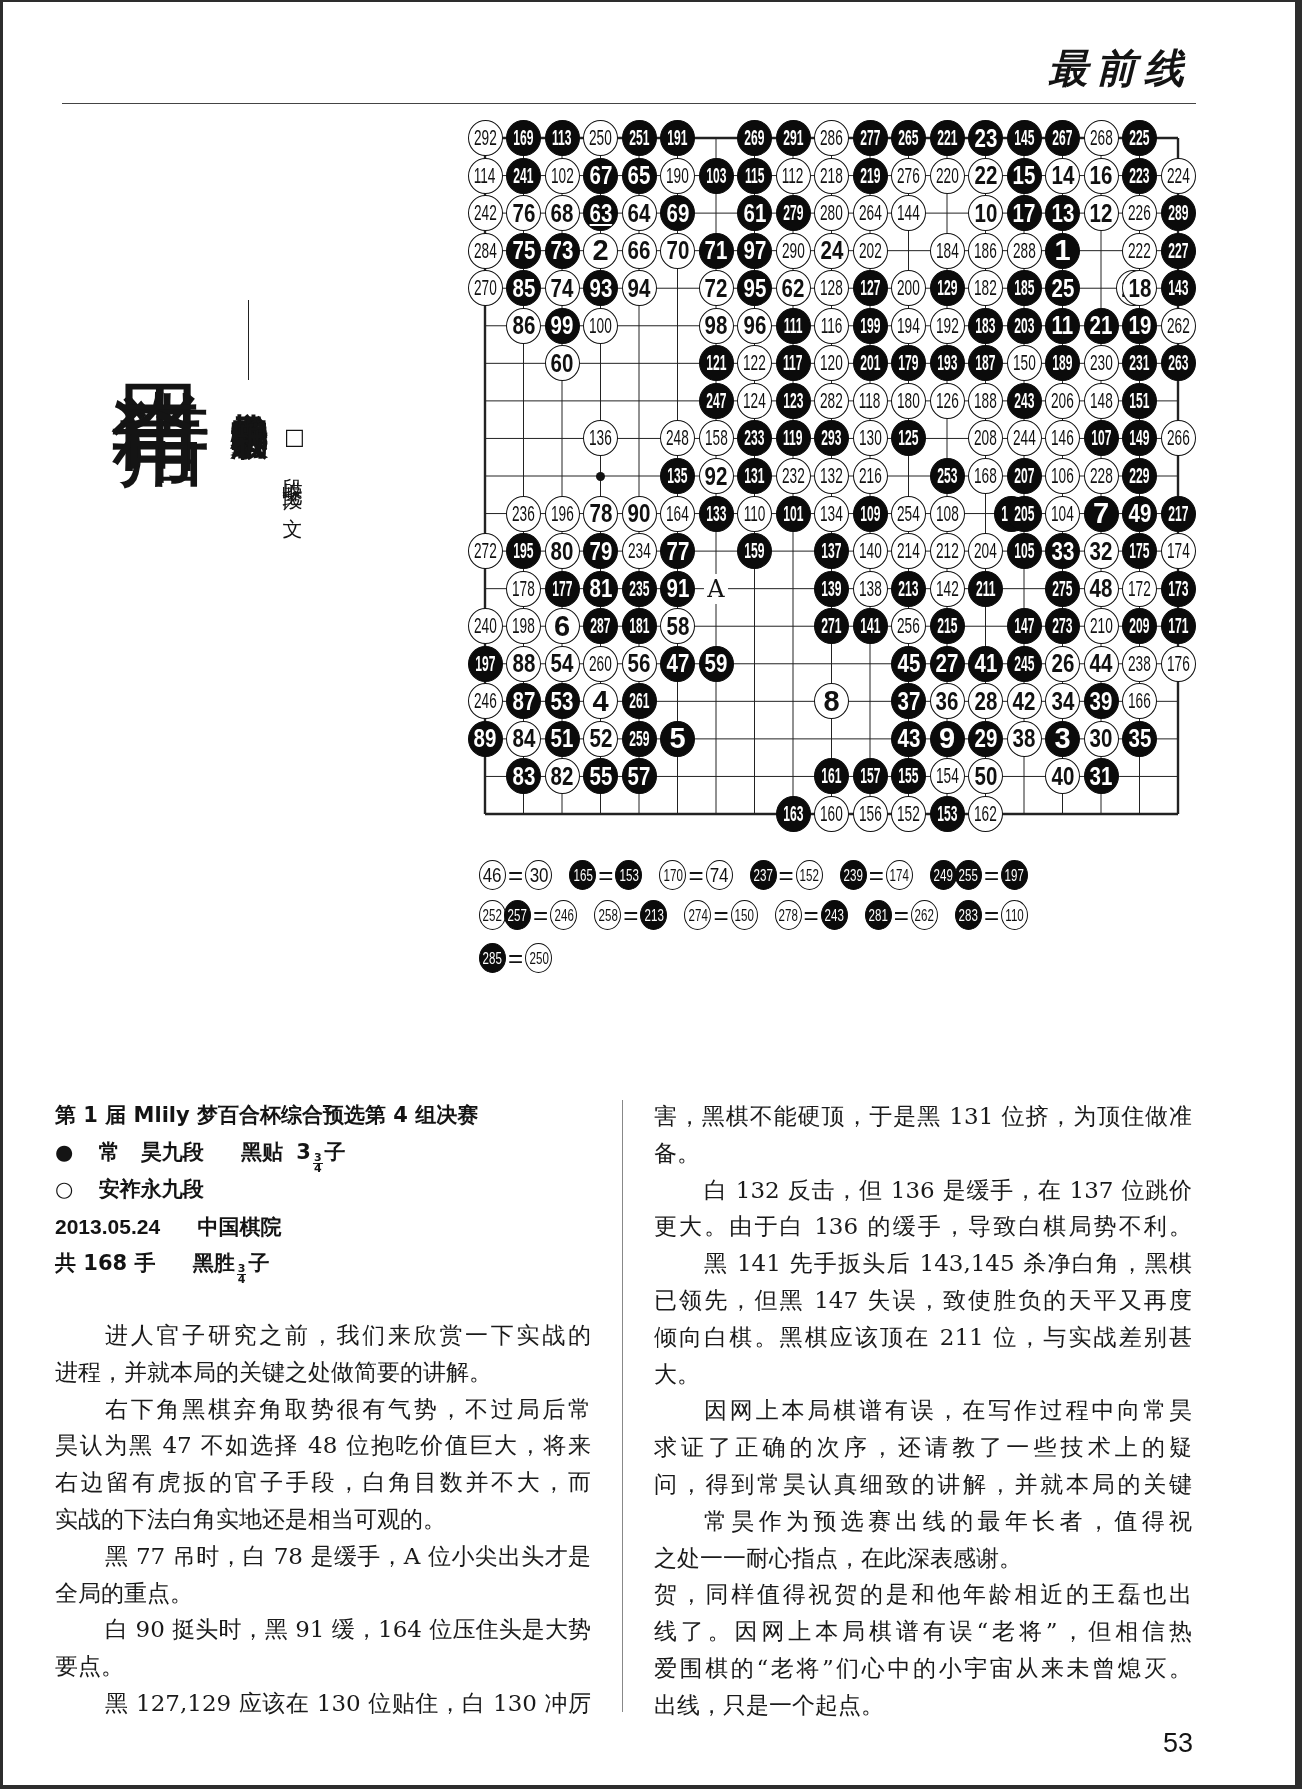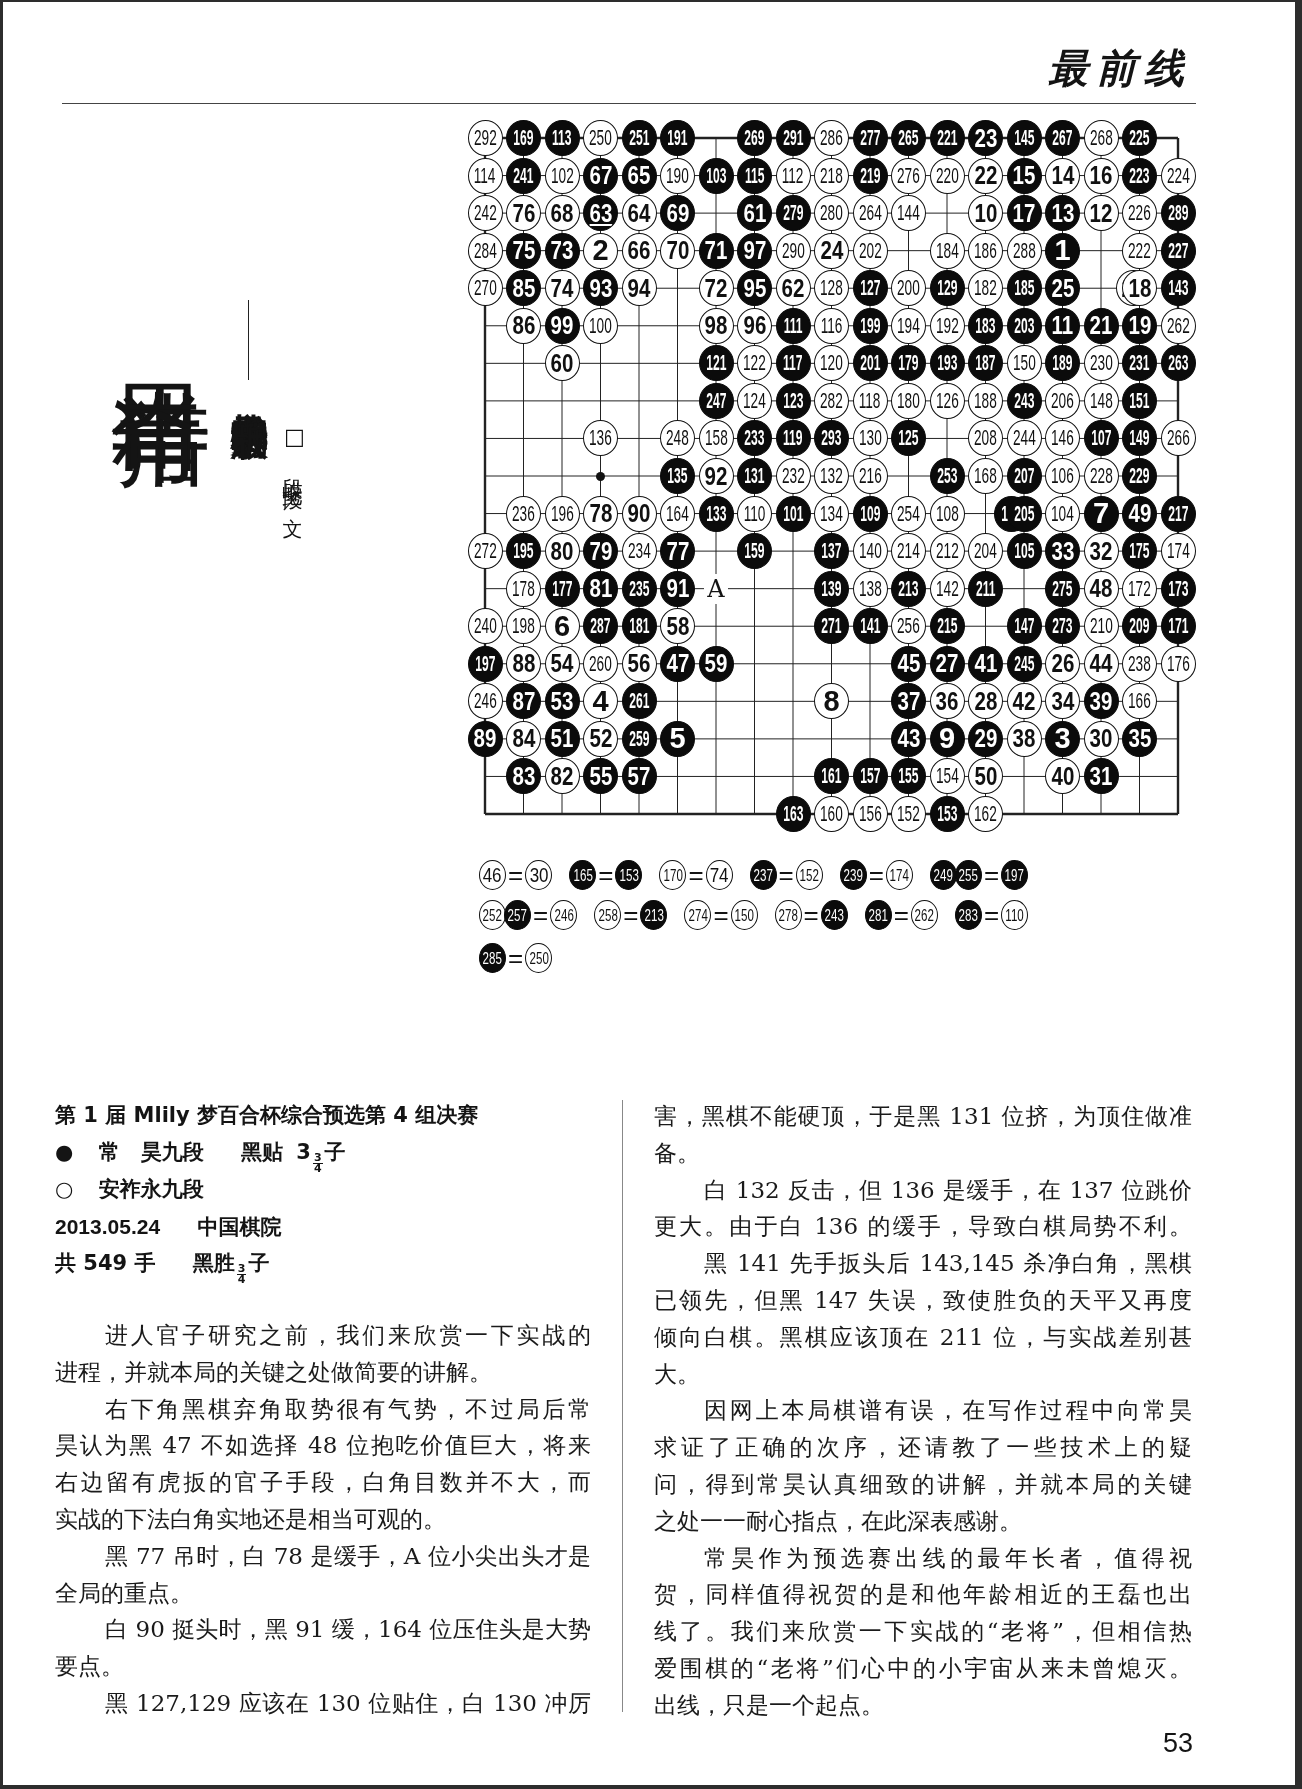--- a/index.html
+++ b/index.html
@@ -1136,21 +1136,21 @@
   </div>
   <div class="info-line">
     <span>○</span>
     <span class="gap1">安祚永九段</span>
   </div>
   <div class="info-line">
     <span style="font-family:'Liberation Sans', sans-serif">2013.05.24</span>
     <span class="gap2">中国棋院</span>
   </div>
   <div class="info-line">
-    <span>共 549 手</span>
+    <span>共 168 手</span>
     <span class="gap2">黑胜</span><span class="frac">
         <span class="fn">3</span>
         <span>4</span>
       </span><span>子</span>
   </div>
 </div>
 
 <div class="col col-left">
     <div class="line fill indent">进人官子研究之前，我们来欣赏一下实战的</div>
     <div class="line">进程，并就本局的关键之处做简要的讲解。</div>
@@ -1170,21 +1170,21 @@
     <div class="line">备。</div>
     <div class="line fill indent">白 132 反击，但 136 是缓手，在 137 位跳价值</div>
     <div class="line fill">更大。由于白 136 的缓手，导致白棋局势不利。</div>
     <div class="line fill indent">黑 141 先手扳头后 143,145 杀净白角，黑棋</div>
     <div class="line fill">已领先，但黑 147 失误，致使胜负的天平又再度</div>
     <div class="line fill">倾向白棋。黑棋应该顶在 211 位，与实战差别甚</div>
     <div class="line">大。</div>
     <div class="line fill indent">因网上本局棋谱有误，在写作过程中向常昊</div>
     <div class="line fill">求证了正确的次序，还请教了一些技术上的疑</div>
     <div class="line fill">问，得到常昊认真细致的讲解，并就本局的关键</div>
+    <div class="line fill indent">常昊作为预选赛出线的最年长者，值得祝</div>
     <div class="line">之处一一耐心指点，在此深表感谢。</div>
-    <div class="line fill indent">常昊作为预选赛出线的最年长者，值得祝</div>
     <div class="line fill">贺，同样值得祝贺的是和他年龄相近的王磊也出</div>
-    <div class="line fill">线了。我们来欣赏一下实战的“老将”，但相信热</div>
+    <div class="line fill">线了。因网上本局棋谱有误“老将”，但相信热</div>
     <div class="line fill">爱围棋的“老将”们心中的小宇宙从来未曾熄灭。</div>
     <div class="line">出线，只是一个起点。</div>
   </div>
 
 <div class="page-number">53</div>
 
 </body></html>

